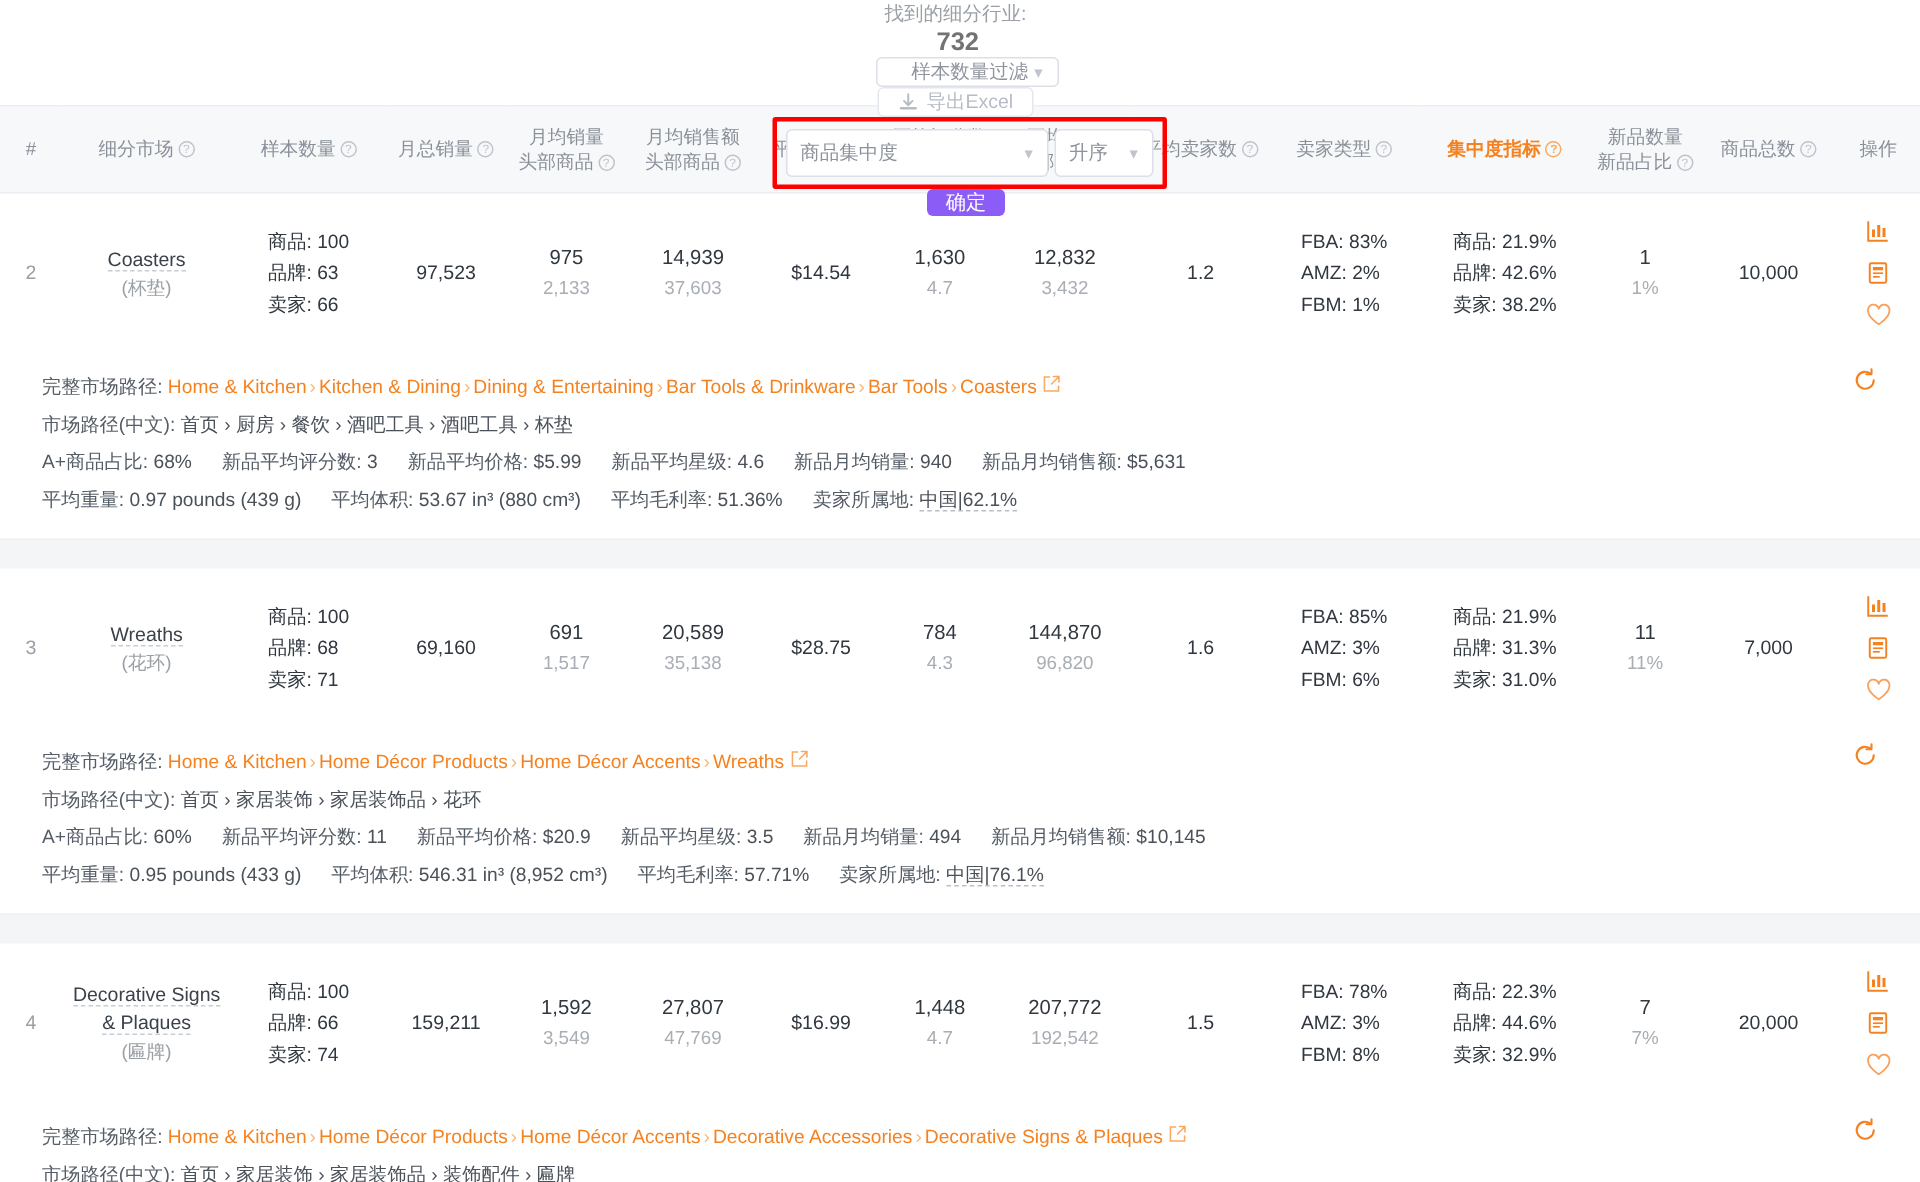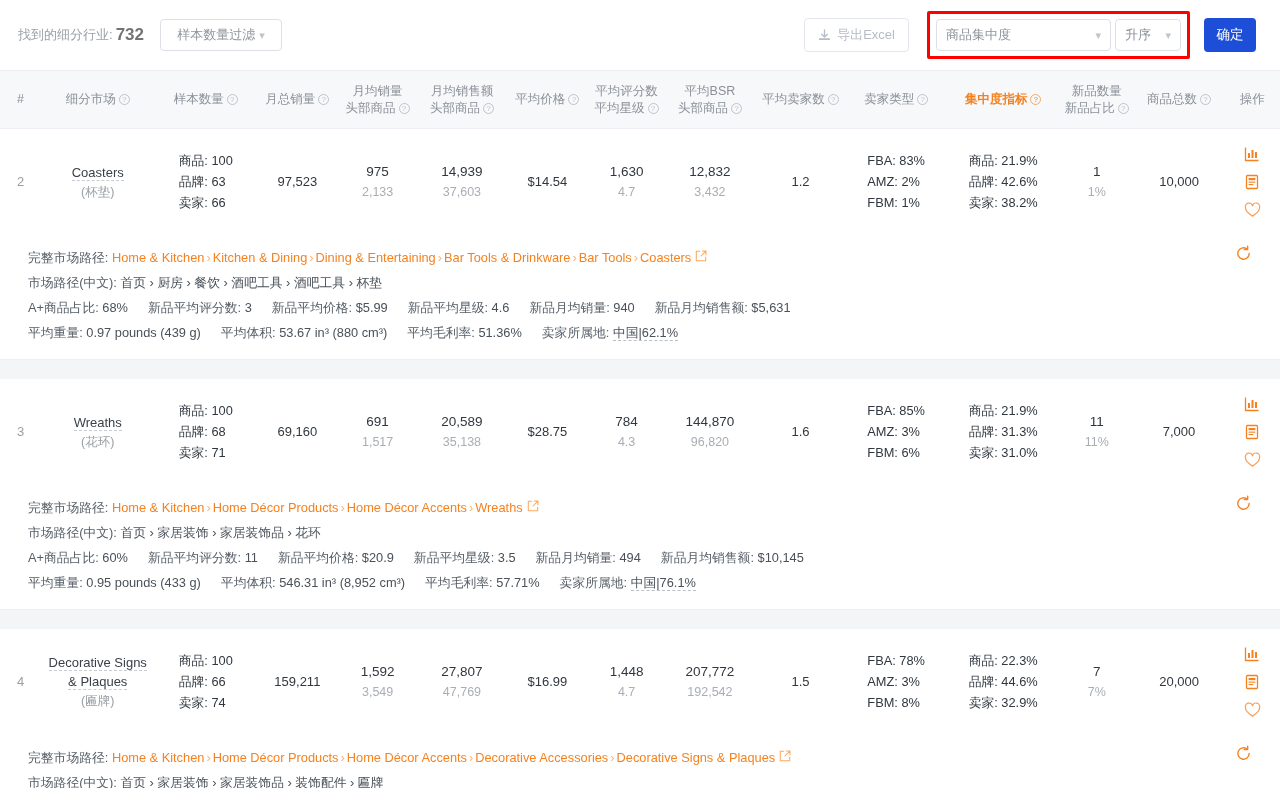--- a/index.html
+++ b/index.html
@@ -12,20 +12,21 @@
     overflow: hidden;
   }
 
   
   .toolbar {
     position: relative;
     height: 70px;
     display: flex;
     align-items: center;
     padding: 0 24px 0 18px;
+    flex-direction: column;
   }
   .found-label {
     color: #9aa0a6;
     font-size: 13px;
     white-space: nowrap;
   }
   .found-count {
     color: #737373;
     font-weight: bold;
     font-size: 17px;
@@ -36,21 +37,21 @@
     width: 122px;
     height: 32px;
     border: 1px solid #dcdfe6;
     border-radius: 4px;
     display: flex;
     align-items: center;
     padding: 0 10px;
     color: #90959d;
     font-size: 13px;
     background: #fff;
-    justify-content: center;
+    justify-content: flex-end;
   }
   .spacer { flex: 1; }
 
   .export-btn {
     height: 34px;
     border: 1px solid #e4e7ed;
     border-radius: 4px;
     background: #fff;
     color: #b6bcc6;
     display: flex;
@@ -85,21 +86,21 @@
     cursor: pointer;
   }
   .sel-sort-field { width: 175px; }
   .sel-sort-dir { width: 66px; }
   .chev { color: #c0c4cc; font-size: 11px; margin-left: 4px; }
 
   .confirm-btn {
     margin-left: 14px;
     height: 34px;
     min-width: 52px;
-    background: #1d4ed8;
+    background: #8b5cf6;
     color: #fff;
     border: none;
     border-radius: 4px;
     font-size: 13.5px;
     display: flex;
     align-items: center;
     justify-content: center;
     padding: 0 12px;
     cursor: pointer;
   }

